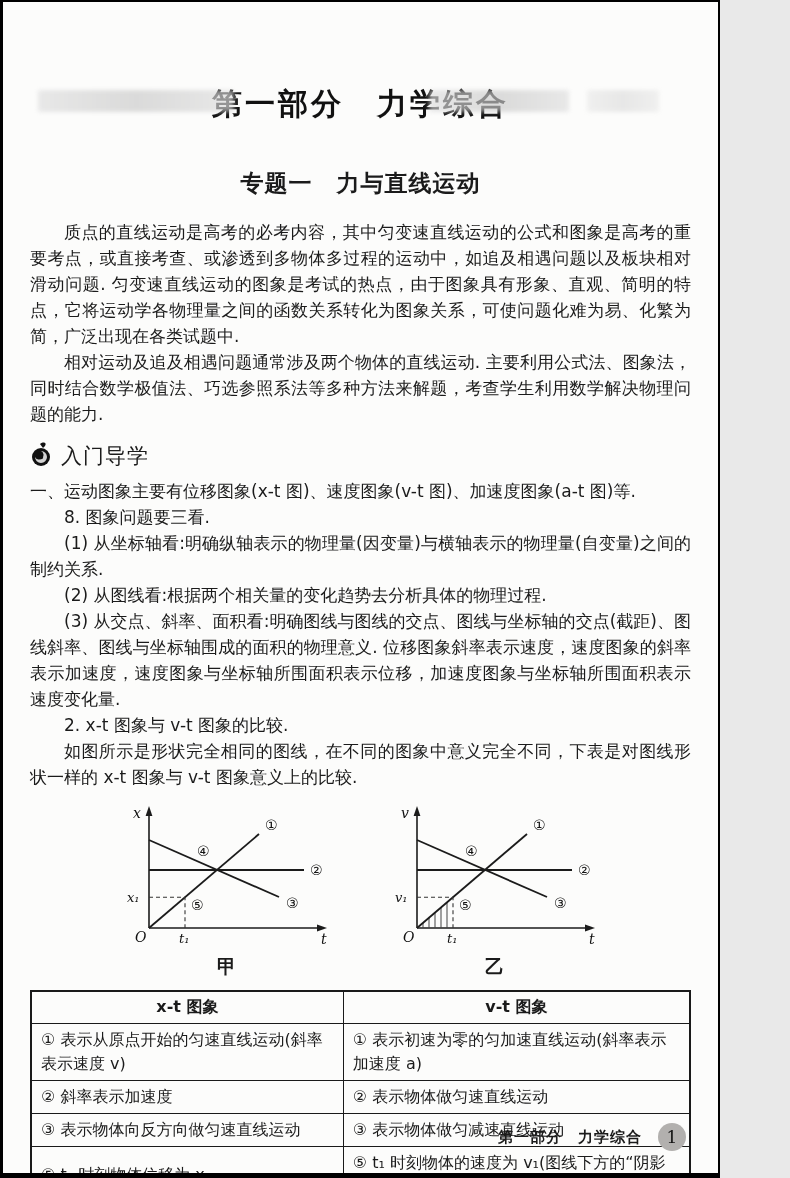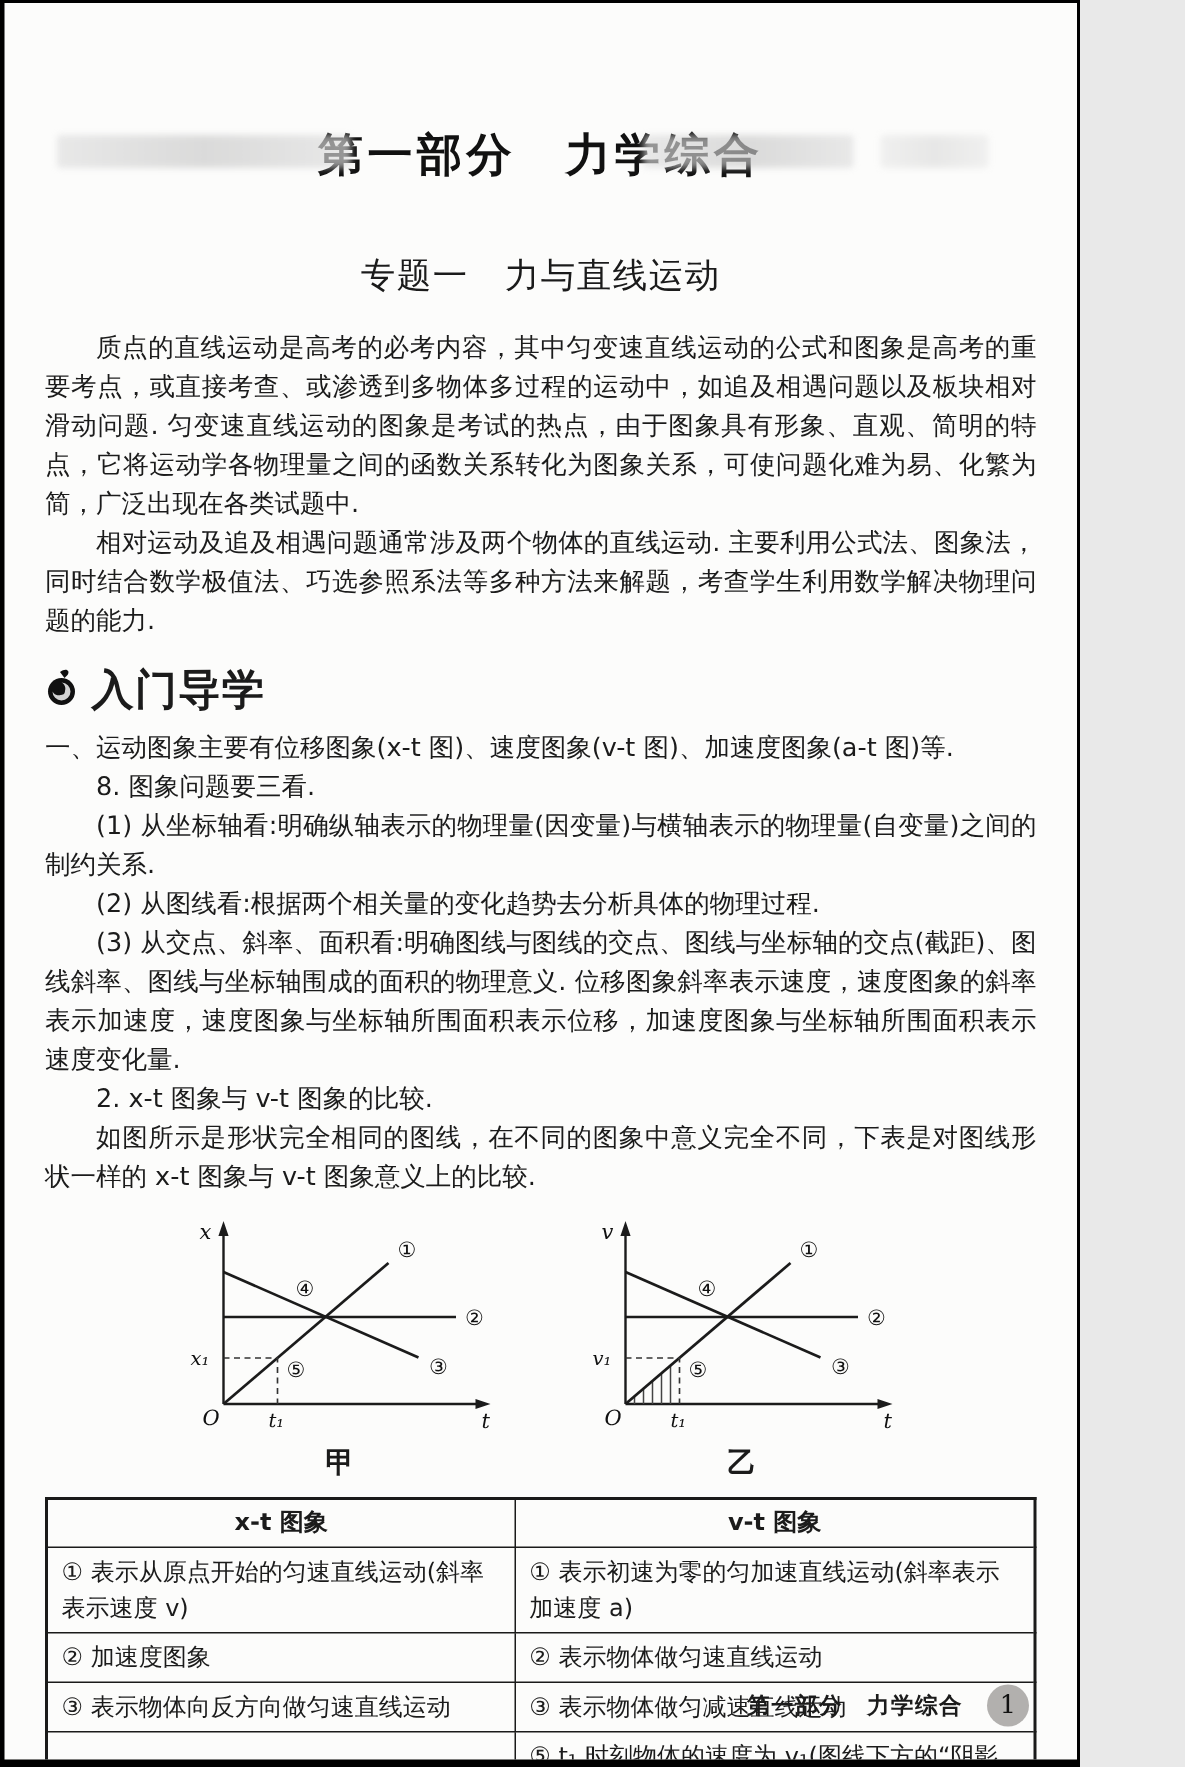--- a/index.html
+++ b/index.html
@@ -22,28 +22,28 @@
     display:inline-block;font-size:30px;font-weight:bold;letter-spacing:3px;
     color:#111;line-height:44px;
   }
   .smudge{position:absolute;height:22px;top:8px;
     background:linear-gradient(90deg,#dedede,#c9c9c9,#dedede);
     filter:blur(2px);opacity:.65;border-radius:2px;}
   .smudge.s1{left:8px;width:196px;}
   .smudge.s2{right:122px;width:140px;}
   .smudge.s3{right:32px;width:72px;opacity:.4;}
   
-  .topic{margin-top:42px;text-align:center;font-size:23px;font-weight:normal;letter-spacing:1px;}
+  .topic{margin-top:42px;text-align:center;font-size:23px;font-weight:bold;letter-spacing:1px;}
   
   .intro{margin-top:20px;}
   p.para{margin:0;font-size:17px;line-height:26px;text-align:justify;text-indent:2em;}
   p.para.no-indent{text-indent:0;}
   
   .guide-header{margin-top:14px;display:flex;align-items:center;gap:7px;}
-  .guide-header .title{font-size:28px;font-weight:bold;letter-spacing:1px;}
+  .guide-header .title{font-size:21px;font-weight:normal;letter-spacing:1px;}
   .mascot{width:24px;height:30px;flex:0 0 auto;}
   .badge{
     margin-top:9px;display:inline-block;
     background:#c7c7c5;border:2px solid #6f6f6d;border-radius:14px;
     padding:0 16px 2px 11px;font-size:17px;font-weight:bold;line-height:23px;color:#111;
   }
   .points{margin-top:7px;}
   
   .figures{margin-top:10px;display:flex;justify-content:center;gap:28px;}
   .figure{text-align:center;}
@@ -203,21 +203,21 @@
       <tbody>
           <tr>
         <th>x-t 图象</th>
         <th>v-t 图象</th>
       </tr>
       <tr>
         <td>① 表示从原点开始的匀速直线运动(斜率表示速度 v)</td>
         <td>① 表示初速为零的匀加速直线运动(斜率表示加速度 a)</td>
       </tr>
       <tr>
-        <td>② 加速度图象</td>
+        <td>② 斜率表示加速度</td>
         <td>② 表示物体做匀速直线运动</td>
       </tr>
       <tr>
         <td>③ 表示物体向反方向做匀速直线运动</td>
         <td>③ 表示物体做匀减速直线运动</td>
       </tr>
       <tr>
         <td>⑤ t₁ 时刻物体位移为 x₁</td>
         <td>⑤ t₁ 时刻物体的速度为 v₁(图线下方的“阴影面积”表示 0~t₁ 时间内的位移</td>
       </tr>

